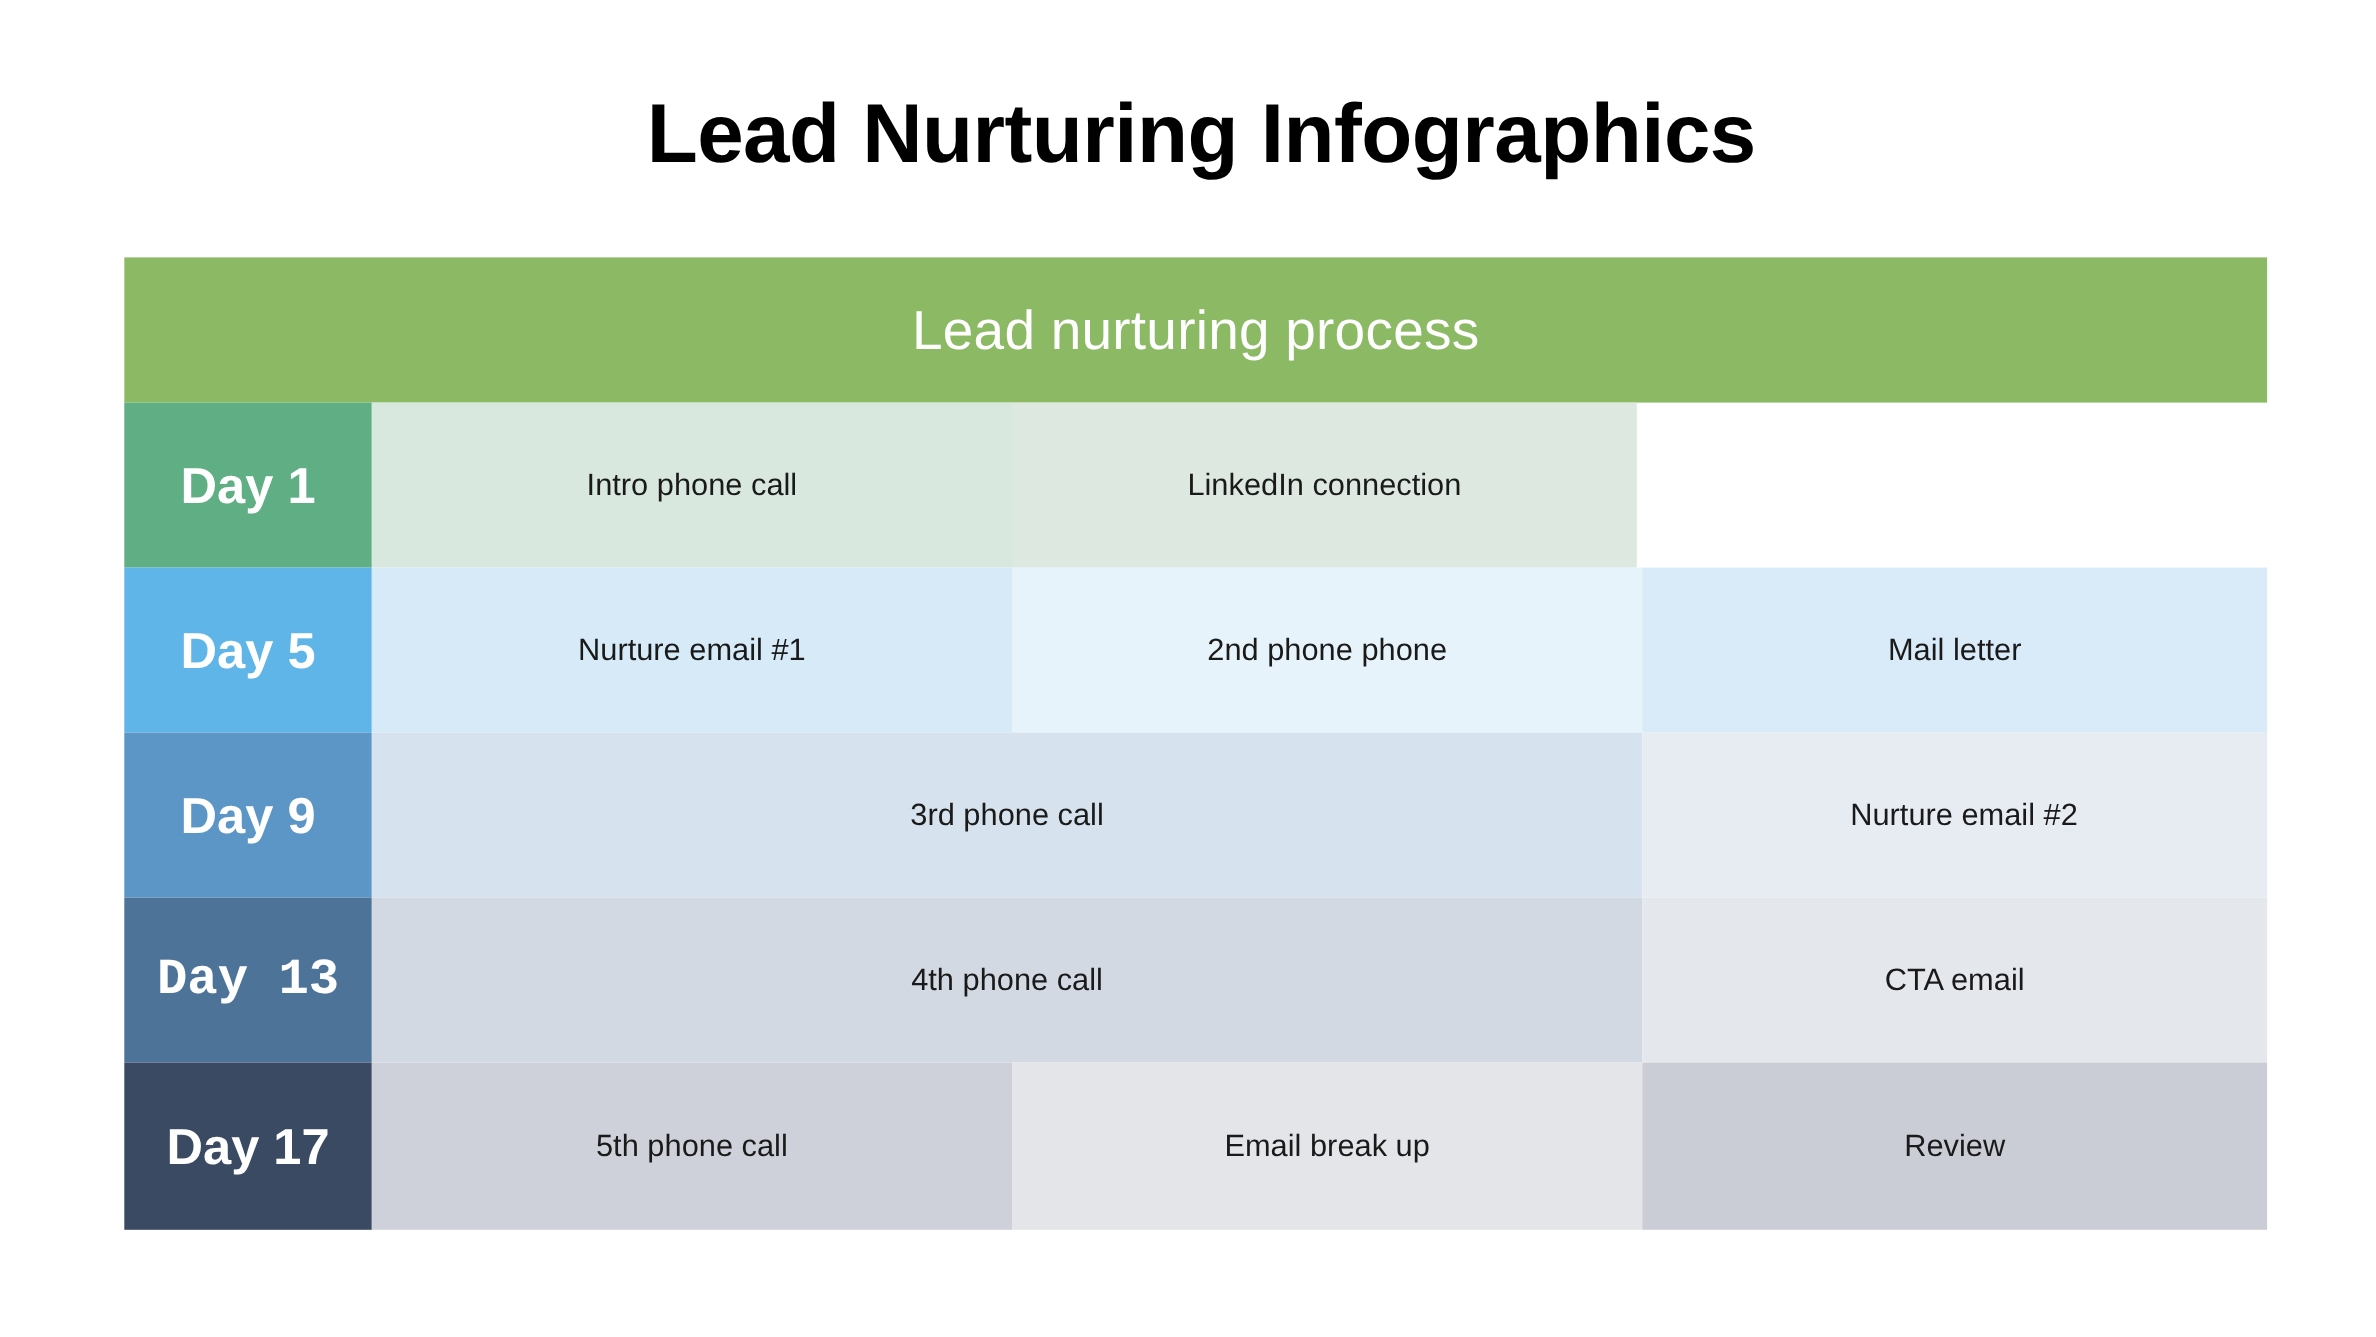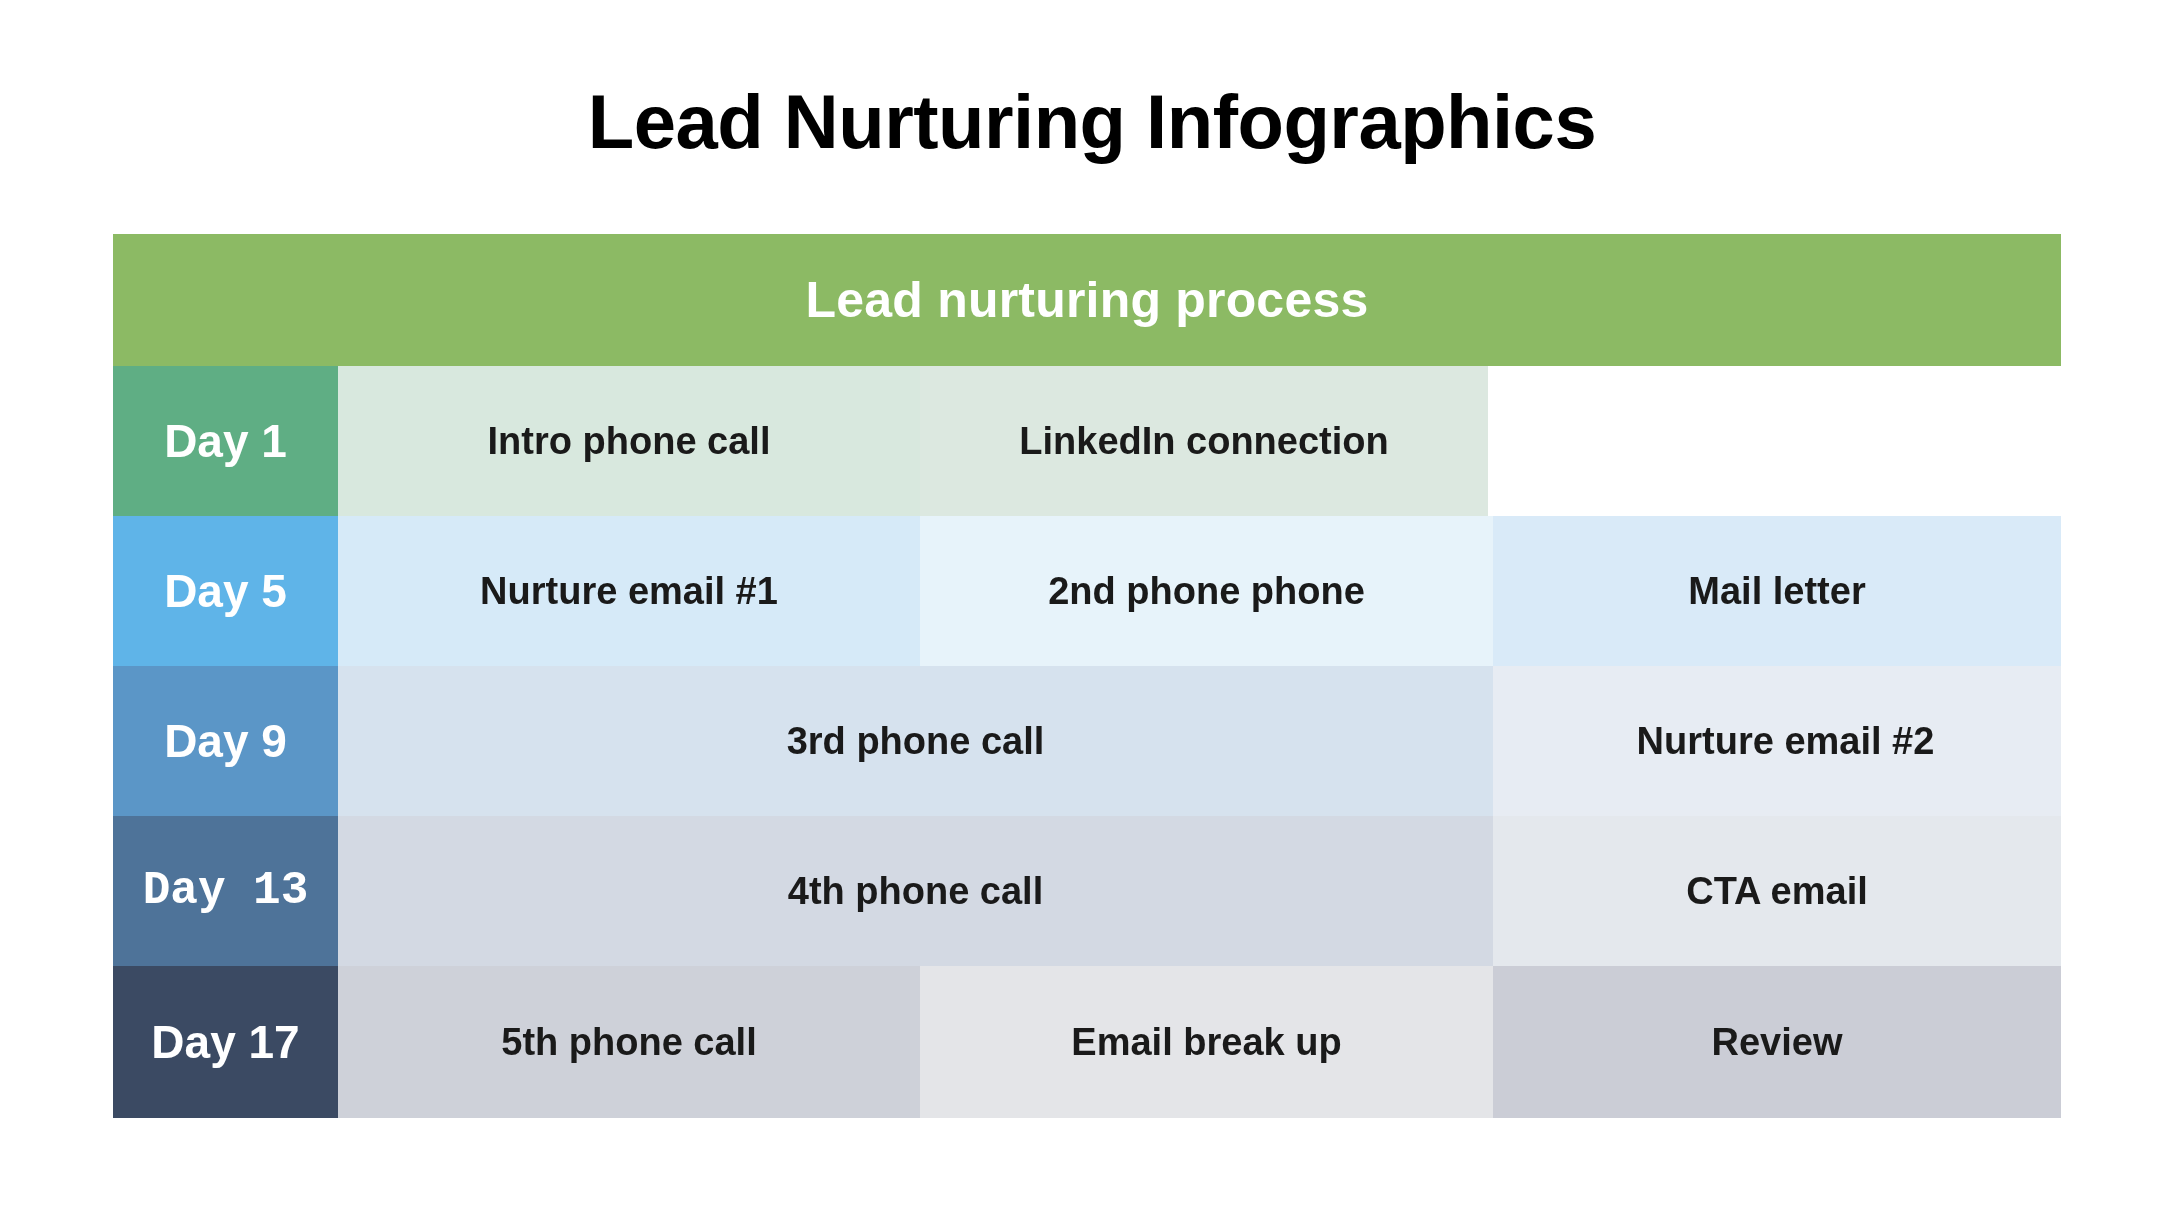--- a/index.html
+++ b/index.html
@@ -45,21 +45,21 @@
 
   .band-header {
     height: 132px;
     display: flex;
     align-items: center;
     justify-content: center;
     background: #8CBA64;
   }
   .band-header-text {
     font-size: 50px;
-    font-weight: bold;
+    font-weight: normal;
     color: #ffffff;
     letter-spacing: 0.2px;
     white-space: nowrap;
   }
 
   .row {
     display: flex;
     height: 150px;
     width: 100%;
   }
@@ -83,25 +83,24 @@
   .cells {
     flex: 1 1 auto;
     display: flex;
   }
 
   .cell {
     display: flex;
     align-items: center;
     justify-content: center;
     box-sizing: border-box;
-    font-size: 38px;
+    font-size: 28px;
     color: #1a1a1a;
     text-align: center;
     white-space: nowrap;
-    font-weight: bold;
   }
   
   .cell.c1 { flex: 0 0 582px; }
   .cell.c2 { flex: 0 0 573px; }
   .cell.c3 { flex: 0 0 568px; }
   .cell.span2 { flex: 0 0 1155px; }
 </style>
 </head>
 <body>
 

